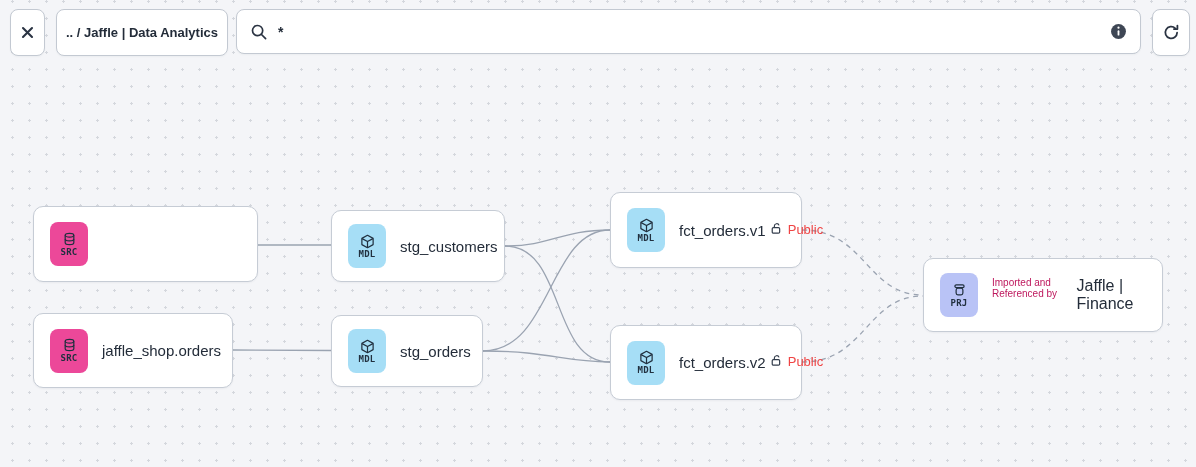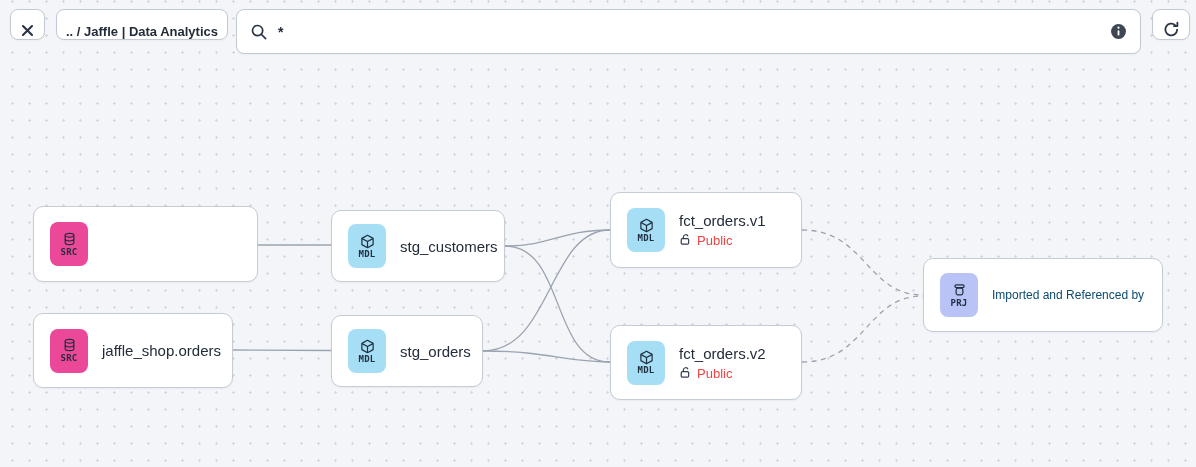--- a/index.html
+++ b/index.html
@@ -12,26 +12,26 @@
     background-size: 17px 17px;
     background-position: 4px 10px;
     overflow: hidden;
     color: #232c39;
   }
 
   
   .tbar-btn {
     position: absolute;
     top: 9px;
-    height: 31px;
+    height: 47px;
     background: #ffffff;
     border: 1px solid #c3c9d2;
     border-radius: 8px;
     display: flex;
-    align-items: flex-end;
+    align-items: center;
     justify-content: center;
     cursor: pointer;
     box-shadow: 0 1px 2px rgba(30,40,60,.04);
   }
   .close-btn { left: 10px; width: 35px; }
   .crumb-btn { left: 56px; width: 172px; font-size: 13px; font-weight: 700; color: #232c39; white-space: nowrap; }
   .search-bar {
     position: absolute; top: 9px; left: 236px; width: 905px; height: 45px;
     background: #fff; border: 1px solid #c3c9d2; border-radius: 8px;
     display: flex; align-items: center; gap: 10px; padding: 0 13px;
@@ -73,23 +73,23 @@
     color: #21303f;
   }
   .tile-src { background: #ec4899; }
   .tile-mdl { background: #a6def6; }
   .tile-prj { background: #b9c3f6; text-align: right; }
   .tile .badge {
     font-family: "DejaVu Sans Mono", monospace;
     font-size: 9px; font-weight: 700; letter-spacing: .2px; line-height: 1;
   }
   .node .label { font-size: 15px; color: #232c39; white-space: nowrap; }
-  .node .col { display: flex; flex-direction: column; gap: 4px; }
+  .node .col { display: flex; gap: 4px; }
   .access-row { display: flex; align-items: flex-start; gap: 5px; font-size: 13px; color: #ef4444; }
-  .prj-title { font-size: 12px; color: #0c4a6e; }
+  .prj-title { font-size: 10px; color: #be185d; }
   .prj-label { font-size: 16px; color: #232c39; }
 </style>
 </head>
 <body>
 
 <svg class="edges" width="1196" height="467" viewBox="0 0 1196 467">
   <path class="edge" d="M258 245 L331 245"></path>
   <path class="edge" d="M233 350 L331 350.5"></path>
   <path class="edge" d="M505 246 C552 246 560 230 610 230"></path>
   <path class="edge" d="M505 246 C566 246 550 362 610 362"></path>
@@ -247,14 +247,15 @@
     <span class="icon">
       <svg width="15" height="15" viewBox="0 0 16 16" fill="none" stroke="#21303f" stroke-width="1.3">
           <rect x="3.1" y="1.9" width="9.8" height="3" rx="1.5"></rect>
           <rect x="4.4" y="5.6" width="7.2" height="7" rx="1.9"></rect>
         </svg>
     </span>
     <span class="badge">PRJ</span>
   </span>
   <span class="col" style="gap:3px;">
     <span class="prj-title">Imported and Referenced by</span>
+    <span class="prj-label">Jaffle | Finance</span>
   </span>
 </div>
 
 </body></html>

